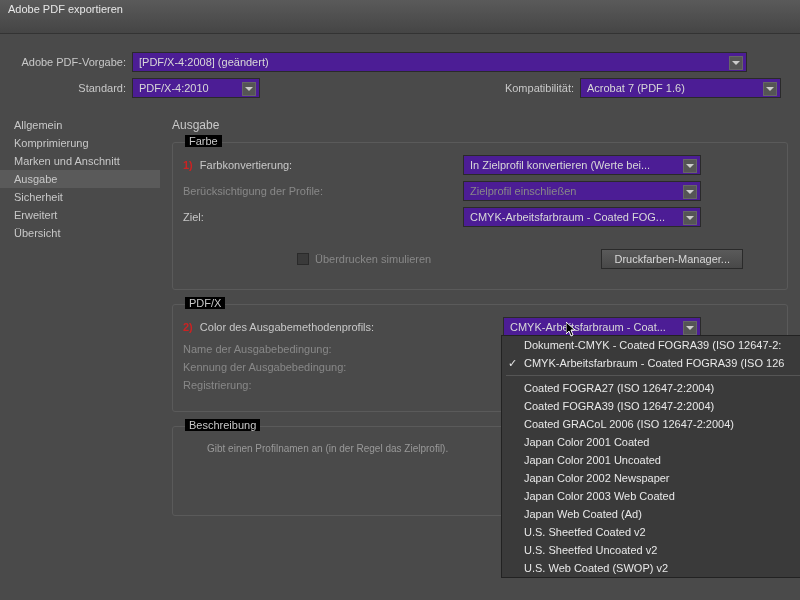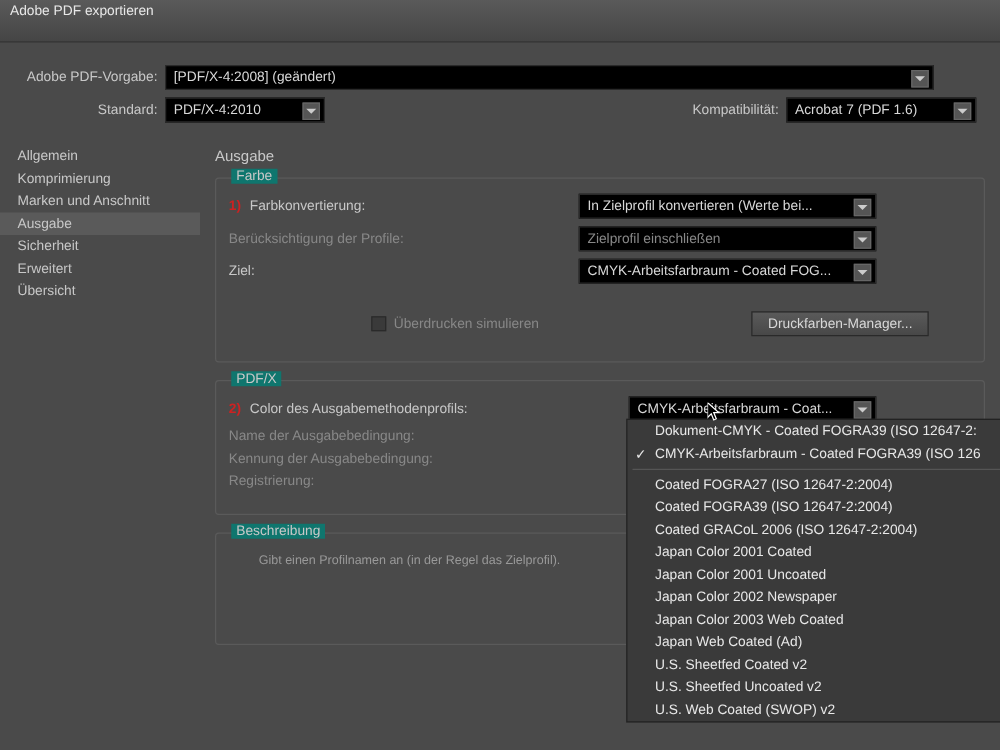--- a/index.html
+++ b/index.html
@@ -1,31 +1,31 @@
 <!DOCTYPE html>
 <html><head>
 <meta charset="utf-8">
 <style>
 * { margin: 0; padding: 0; box-sizing: border-box; font-family: "Segoe UI", Tahoma, sans-serif; font-size: 11px; }
 body { background: #4a4a4a; color: #c8c8c8; overflow: hidden; width: 800px; height: 600px; }
 .titlebar { background: linear-gradient(#5a5a5a, #454545); height: 34px; padding: 3px 8px; color: #e8e8e8; border-bottom: 1px solid #333; }
 .top-form { padding: 18px 19px 8px 12px; }
 .form-row { display: flex; align-items: center; margin-bottom: 6px; }
 .form-label { text-align: right; padding-right: 6px; color: #c8c8c8; }
-.dropdown { background: #000000; border: 1px solid #2a2a2a; color: #d8d8d8; height: 20px; display: flex; align-items: center; padding: 0 6px; position: relative; }
+.dropdown { background: #4c1d95; border: 1px solid #2a2a2a; color: #d8d8d8; height: 20px; display: flex; align-items: center; padding: 0 6px; position: relative; }
 .dropdown-arrow { position: absolute; right: 3px; top: 3px; width: 14px; height: 14px; background: #555; border: 1px solid #666; display: flex; align-items: center; justify-content: center; }
 .dropdown-arrow::after { content: ""; border-left: 4px solid transparent; border-right: 4px solid transparent; border-top: 4px solid #ccc; }
 .main { display: flex; }
 .sidebar { width: 160px; padding: 4px 0; }
 .sidebar-item { padding: 3px 14px; color: #c8c8c8; cursor: pointer; }
 .sidebar-item.active { background: #5a5a5a; }
 .content { flex: 1; padding: 0 12px; }
 .section-header { color: #c8c8c8; padding: 6px 0 10px 0; font-size: 12px; }
 .fieldset { border: 1px solid #5a5a5a; border-radius: 3px; padding: 12px 10px 14px 10px; margin-bottom: 14px; position: relative; }
-.fieldset-legend { position: absolute; top: -8px; left: 12px; background: #0f766e; padding: 0 4px; color: #c8c8c8; }
+.fieldset-legend { position: absolute; top: -8px; left: 12px; background: #000000; padding: 0 4px; color: #c8c8c8; }
 .field-row { display: flex; align-items: center; margin-bottom: 6px; }
 .field-label { width: 280px; padding-right: 6px; color: #c8c8c8; }
 .field-label.dim { color: #888; }
 .annot { color: #cc2222; font-weight: bold; margin-right: 4px; }
 .checkbox { width: 12px; height: 12px; background: #3a3a3a; border: 1px solid #2a2a2a; margin-right: 6px; display: inline-block; }
 .button { background: linear-gradient(#5a5a5a,#484848); border: 1px solid #2a2a2a; color: #d8d8d8; padding: 3px 12px; cursor: pointer; text-align: center; }
 .desc-text { color: #999; font-size: 10px; padding: 4px 24px; }
 .dropdown-menu { position: absolute; background: #3a3a3a; border: 1px solid #222; z-index: 100; min-width: 310px; }
 .menu-item { padding: 3px 10px 3px 22px; color: #e8e8e8; font-size: 11px; cursor: pointer; white-space: nowrap; position: relative; }
 .menu-sep { height: 1px; background: #555; margin: 3px 4px; }
@@ -50,21 +50,21 @@
     </div>
   </div>
   <div class="form-row">
     <div class="form-label" style="width:120px">Standard:</div>
     <div class="dropdown" style="width:128px">
       <span class="dd-val">PDF/X-4:2010</span>
       <span class="dropdown-arrow"></span>
     </div>
     <div style="flex:1"></div>
     <div class="form-label">Kompatibilität:</div>
-    <div class="dropdown" style="width:152px">
+    <div class="dropdown" style="width:201px">
       <span class="dd-val">Acrobat 7 (PDF 1.6)</span>
       <span class="dropdown-arrow"></span>
     </div>
   </div>
 </div>
 
 <div class="main">
   <div class="sidebar" id="sidebar">
       <div class="sidebar-item">Allgemein</div>
       <div class="sidebar-item">Komprimierung</div>

